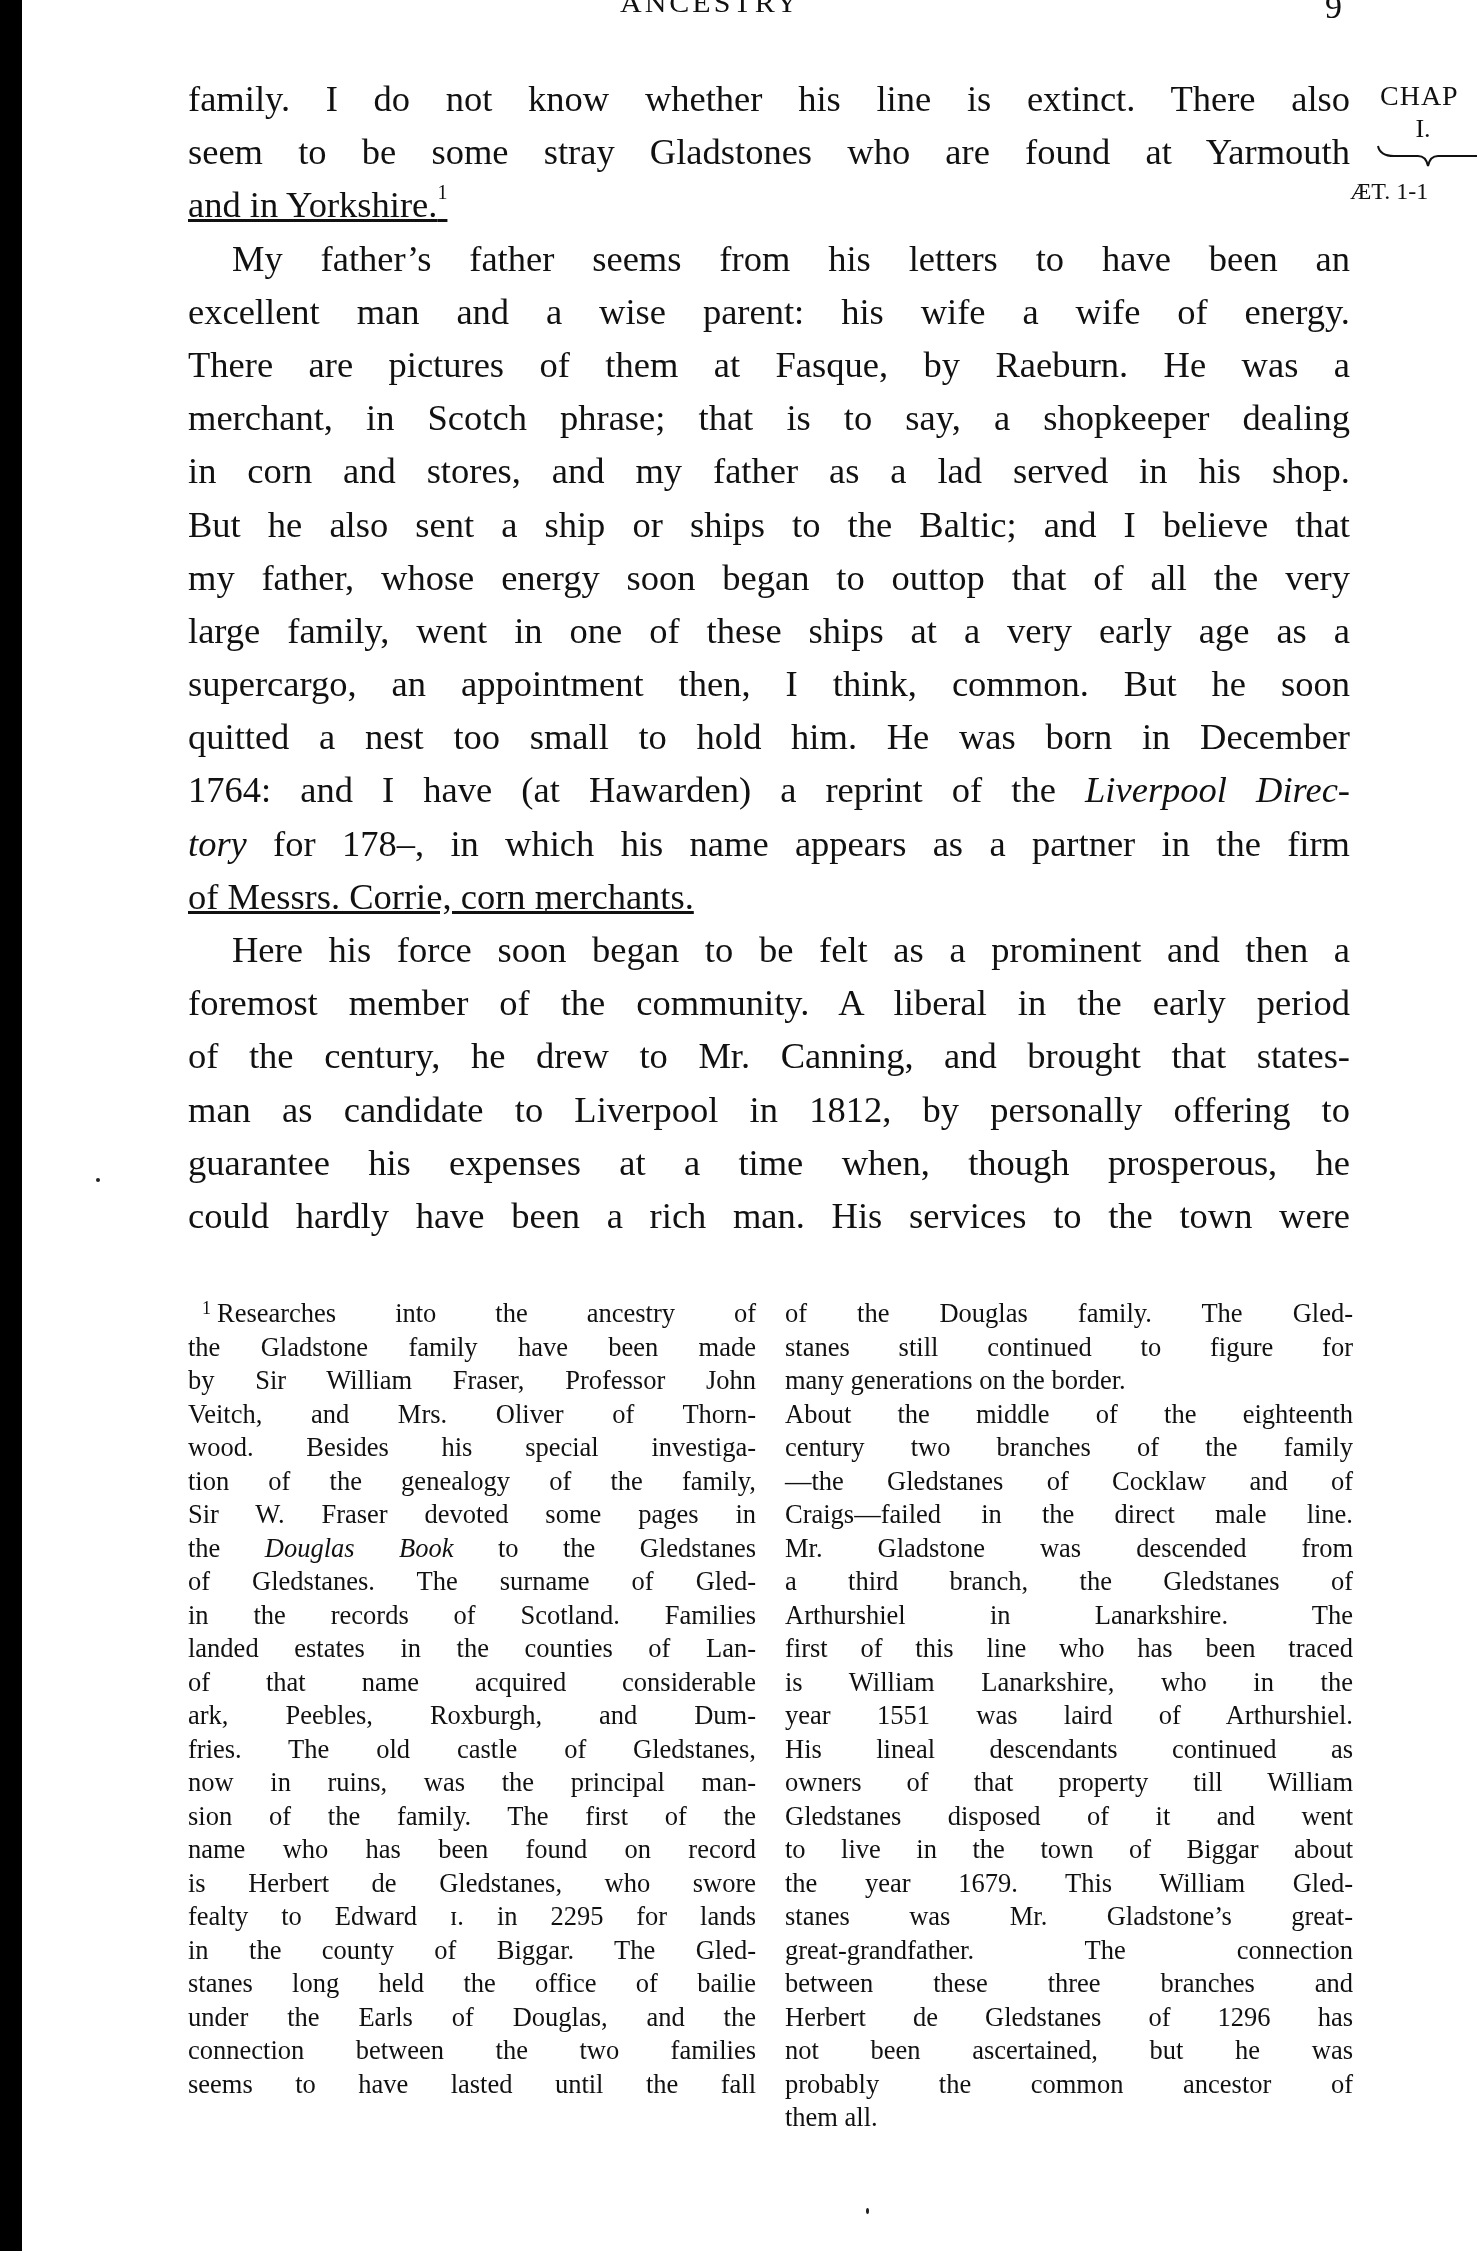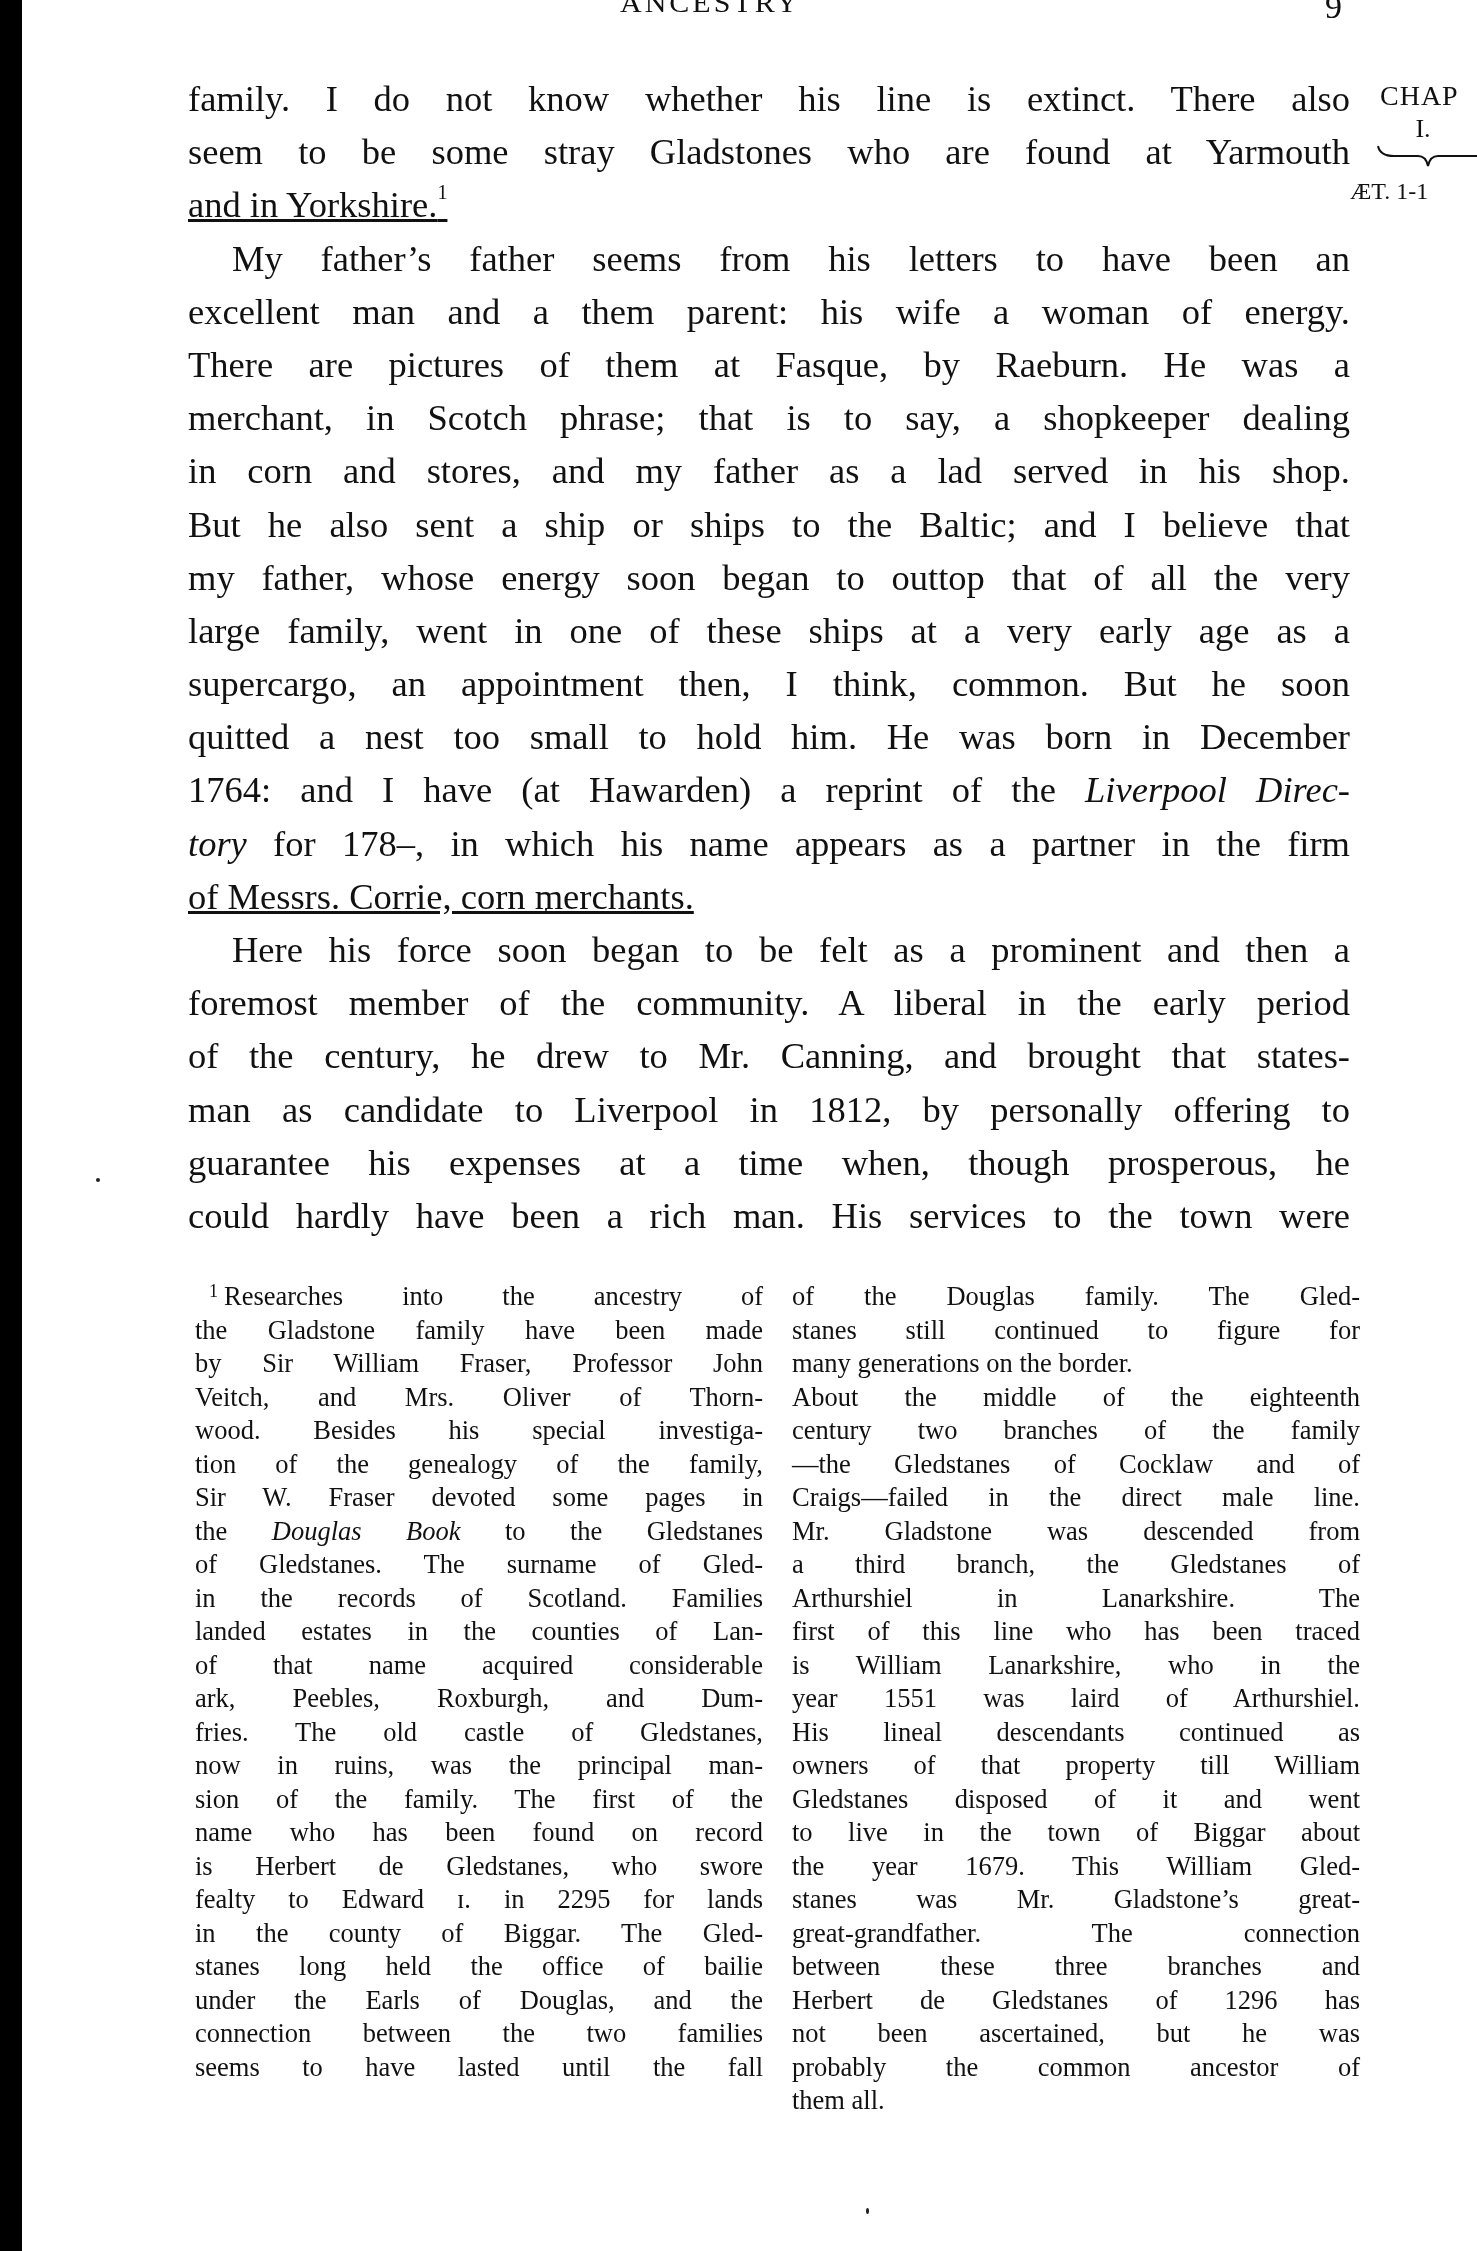--- a/index.html
+++ b/index.html
@@ -14,21 +14,21 @@
   .main-text .line.indent { padding-left: 44px; }
   .para { display: block; }
   .para + .para { margin-top: 0; }
   sup.fnref { font-size: 20px; vertical-align: 18px; line-height: 0; }
   .margin-note { position: absolute; left: 1380px; top: 80px; width: 110px; text-align: center; font-family: "Liberation Serif", serif; }
   .margin-chap { font-size: 28px; letter-spacing: 1px; text-align: left; padding-left: 0px; }
   .margin-num { font-size: 26px; margin-top: 2px; margin-left: -24px; }
   .margin-brace { width: 110px; height: 26px; margin-left: -12px; }
   .margin-age { font-size: 24px; margin-top: 4px; text-align: left; margin-left: -30px; }
   .footnotes { position: absolute; left: 188px; top: 1280px; width: 1165px; font-family: "Liberation Serif", serif; font-size: 26.5px; line-height: 33.5px; }
-  .fn-col { position: absolute; top: 0; width: 568px; margin-left: 7px; }
+  .fn-col { position: absolute; top: 17px; width: 568px; }
   .fn-col.left { left: 0; }
   .fn-col.right { left: 597px; }
   .fn-col .line { display: block; white-space: nowrap; text-align: justify; text-align-last: justify; height: 33.5px; }
   .fn-col .line.last { text-align-last: left; }
   .fn-col .line.indent { padding-left: 14px; }
   .fn-marker { font-size: 18px; vertical-align: 8px; line-height: 0; margin-right: 6px; }
   em { font-style: italic; }
   .speck { position: absolute; background: #222; border-radius: 50%; }
 </style>
 </head>
@@ -50,21 +50,21 @@
 </div>
 
 <div class="main-text">
   <div class="para">
     <span class="line">family.  I do not know whether his line is extinct.  There also</span>
     <span class="line">seem to be some stray Gladstones who are found at Yarmouth</span>
     <span class="line last"><span>and in Yorkshire.</span><sup class="fnref">1</sup></span>
   </div>
   <div class="para">
     <span class="line indent">My father’s father seems from his letters to have been an</span>
-    <span class="line">excellent man and a them parent: his wife a woman of energy.</span>
+    <span class="line">excellent man and a wise parent: his wife a wife of energy.</span>
     <span class="line">There are pictures of them at Fasque, by Raeburn.  He was a</span>
     <span class="line">merchant, in Scotch phrase; that is to say, a shopkeeper dealing</span>
     <span class="line">in corn and stores, and my father as a lad served in his shop.</span>
     <span class="line">But he also sent a ship or ships to the Baltic; and I believe that</span>
     <span class="line">my father, whose energy soon began to outtop that of all the very</span>
     <span class="line">large family, went in one of these ships at a very early age as a</span>
     <span class="line">supercargo, an appointment then, I think, common.  But he soon</span>
     <span class="line">quitted a nest too small to hold him.  He was born in December</span>
     <span class="line"><span>1764: and I have (at Hawarden) a reprint of the </span><em>Liverpool Direc-</em></span>
     <span class="line"><em>tory</em> <span>for 178–, in which his name appears as a partner in the firm</span></span>

